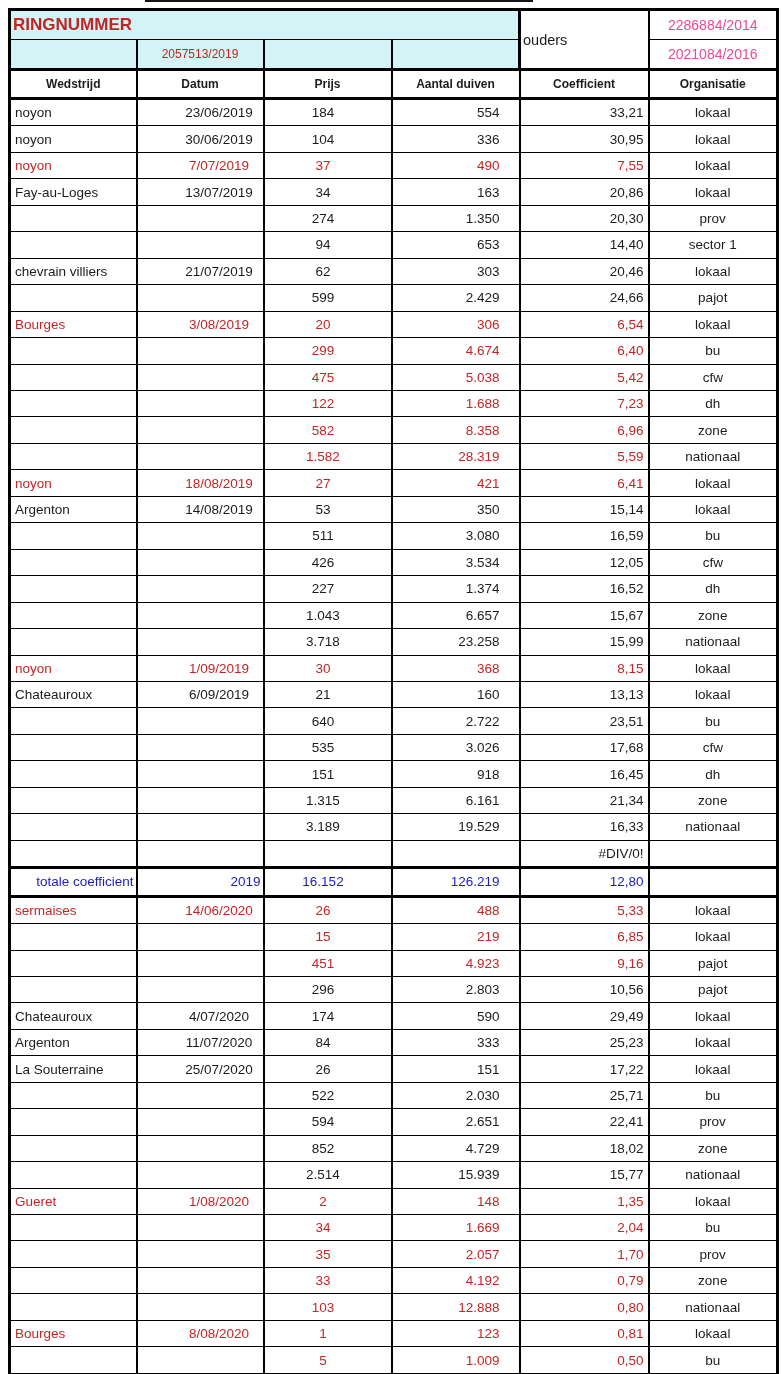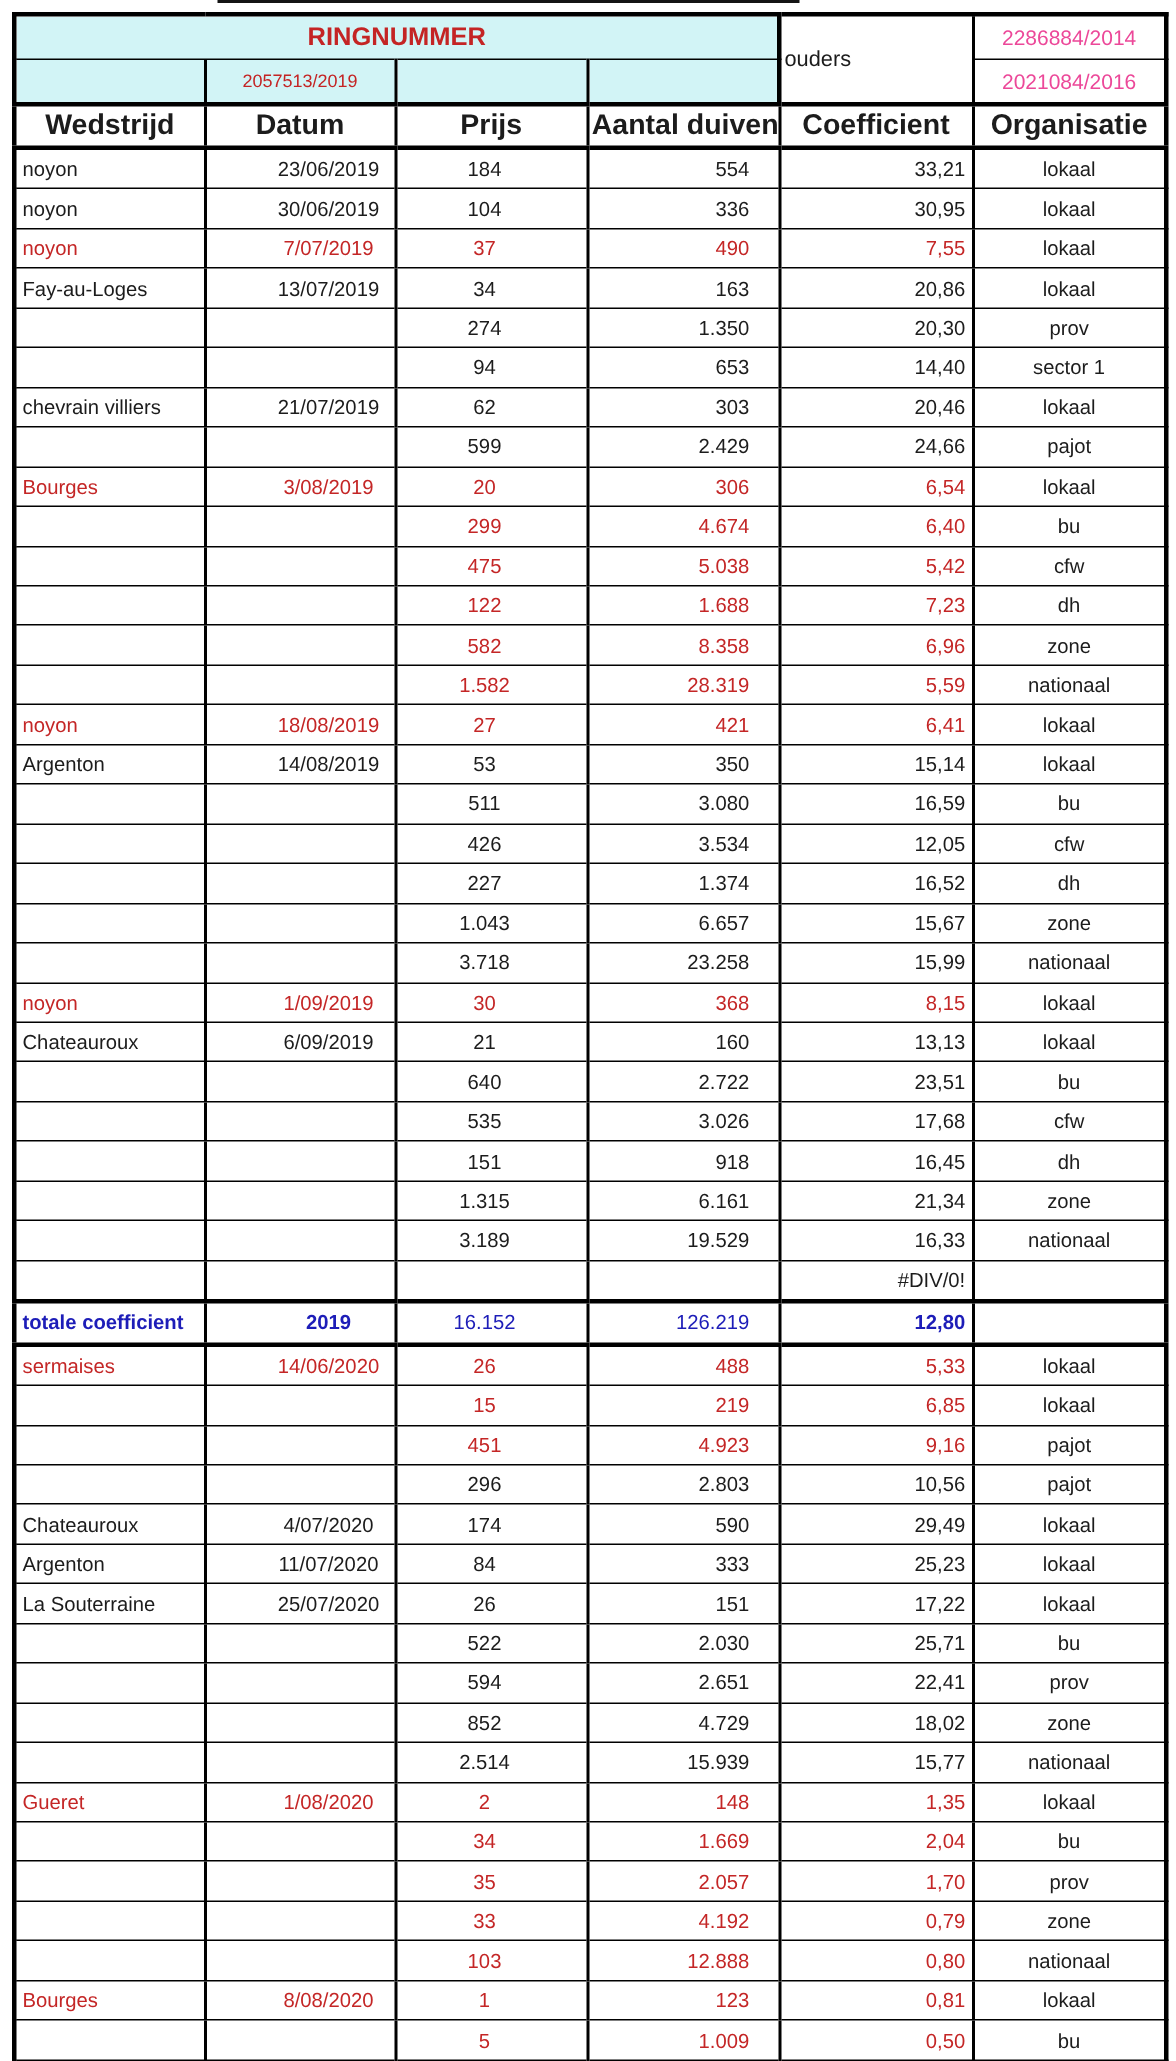--- a/index.html
+++ b/index.html
@@ -31,55 +31,55 @@
     white-space: nowrap;
     font-size: 13.5px;
     color: #1c1c1c;
     padding: 0 2px;
     background: #ffffff;
   }
   
   tr.band-row td { height: 28px; }
   td.cyan { background: #d2f4f6; }
   td.ring-title {
-    color: #c42424; font-weight: bold; font-size: 17px; text-align: center; margin-top: 19px;
+    color: #c42424; font-weight: bold; font-size: 17px;  margin-top: 19px;
   }
   td.ring-number {
     color: #c42424; text-align: center; font-size: 12px;
   }
   td.ouders-cell {
     border-left: 3px solid #000;
     font-size: 14.5px;
   }
   td.parent-cell {
     color: #ec4899; text-align: center; font-size: 14px;
   }
   
   tr.head-row th {
     height: 26px;
-    font-weight: bold; font-size: 19px; text-align: center;
+    font-weight: bold; font-size: 12px; text-align: center;
     border-top: 3px solid #000;
     border-bottom: 3px solid #000;
   }
   
   tr.data-row td { height: 25.46px; }
   td.cw { text-align: left;  padding-left: 4px;  }
   td.cd { text-align: center; padding-left: 40px; }
   td.cp { text-align: center; padding-right: 11px; }
   td.ca { text-align: right; padding-right: 19px; }
   td.cc { text-align: right; padding-right: 4px; }
   td.co { text-align: center; }
   td.red   { color: #c42626; }
   td.black { color: #1c1c1c; }
   td.blue  { color: #1d1db8; }
   tr.total td {
     border-top: 3px solid #000;
     border-bottom: 3px solid #000;
   }
-  tr.total td.cw, tr.total td.cd, tr.total td.cc { font-weight: bold; }
+  tr.total td.cw, tr.total td.cd, tr.total td.cc { font-weight: normal; text-align: right; }
 </style>
 </head>
 <body>
 
 <div class="top-artifact"></div>
 
 <div class="sheet">
   <table>
     <colgroup>
       <col style="width:127px">

